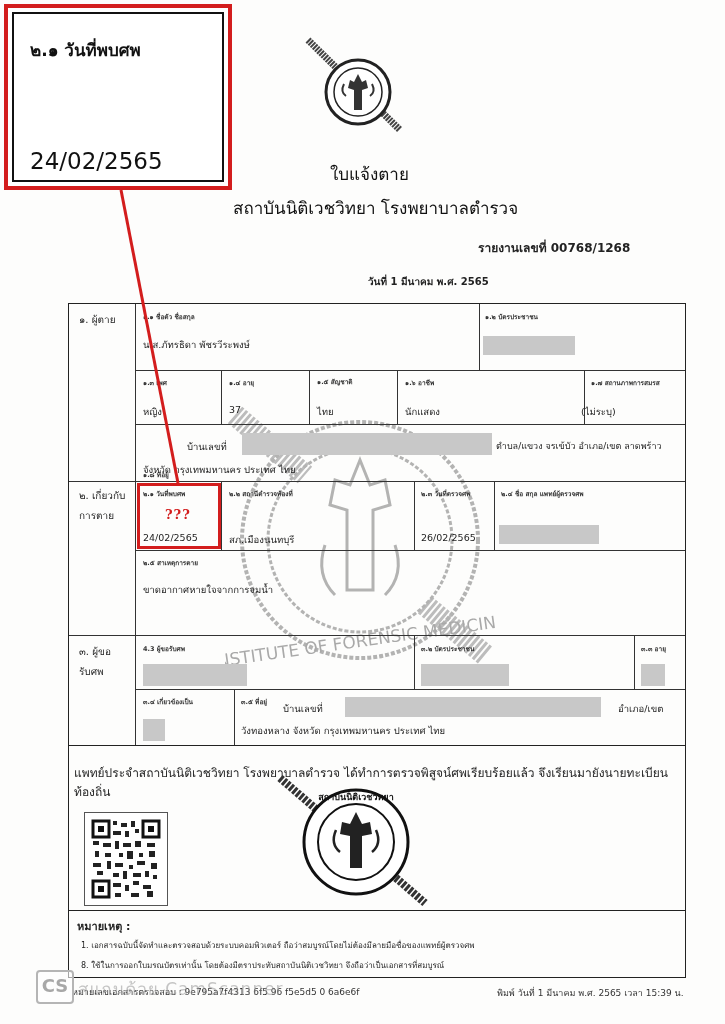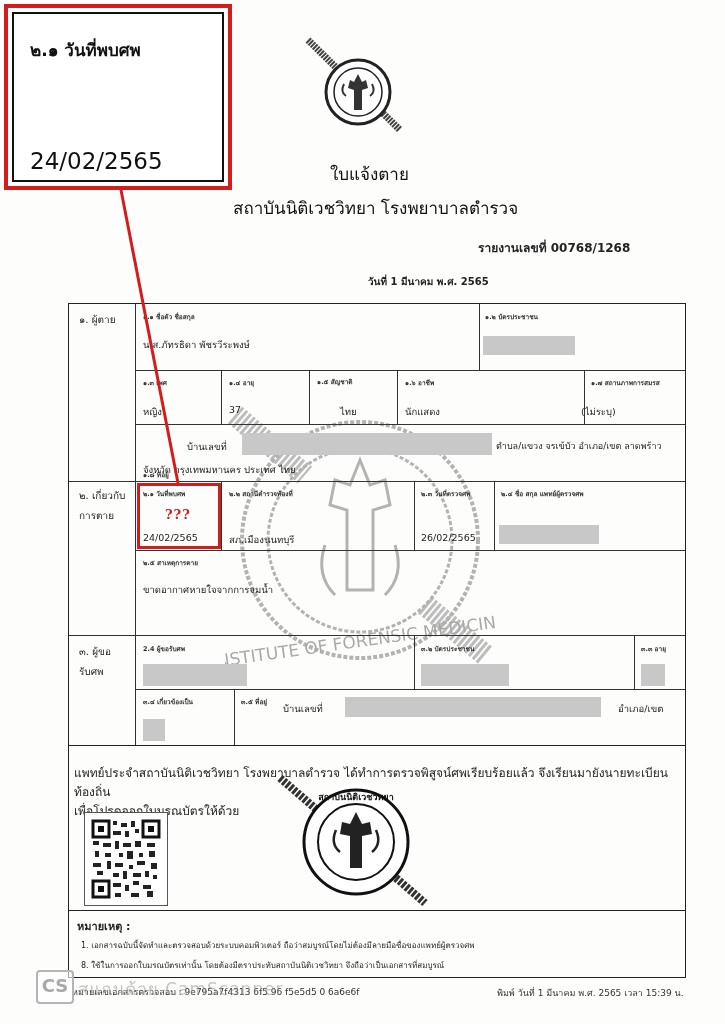--- a/index.html
+++ b/index.html
@@ -109,21 +109,21 @@
   <div class="lbl" style="left:74px; top:8px;">๑.๑ ชื่อตัว ชื่อสกุล</div>
   <div class="val" style="left:74px; top:33px;">น.ส.ภัทรธิดา พัชรวีระพงษ์</div>
   <div class="lbl" style="left:416px; top:8px;">๑.๒ บัตรประชาชน</div>
   <div class="redact" style="left:414px; top:32px; width:92px; height:19px;"></div>
 
   <div class="lbl" style="left:74px; top:74px;">๑.๓ เพศ</div>
   <div class="val" style="left:74px; top:100px;">หญิง</div>
   <div class="lbl" style="left:160px; top:74px;">๑.๔ อายุ</div>
   <div class="val" style="left:160px; top:100px;">37</div>
   <div class="lbl" style="left:248px; top:73px;">๑.๕ สัญชาติ</div>
-  <div class="val" style="left:248px; top:100px;margin-left:23px;">ไทย</div>
+  <div class="val" style="left:248px; top:100px;">ไทย</div>
   <div class="lbl" style="left:336px; top:74px;">๑.๖ อาชีพ</div>
   <div class="val" style="left:336px; top:100px;">นักแสดง</div>
   <div class="lbl" style="left:522px; top:74px;">๑.๗ สถานภาพการสมรส</div>
   <div class="val" style="left:512px; top:100px;">(ไม่ระบุ)</div>
 
   <div class="lbl" style="left:74px; top:130px;margin-top:36px;">๑.๘ ที่อยู่</div>
   <div class="val" style="left:118px; top:135px;">บ้านเลขที่</div>
   <div class="redact" style="left:173px; top:129px; width:250px; height:22px;"></div>
   <div class="val" style="left:427px; top:135px; font-size:9px;">ตำบล/แขวง จรเข้บัว อำเภอ/เขต ลาดพร้าว</div>
   <div class="val" style="left:74px; top:158px;">จังหวัด กรุงเทพมหานคร ประเทศ ไทย</div>
@@ -141,42 +141,42 @@
   <div class="lbl" style="left:432px; top:185px;">๒.๔ ชื่อ สกุล แพทย์ผู้ตรวจศพ</div>
   <div class="redact" style="left:430px; top:221px; width:100px; height:19px;"></div>
 
   <div class="lbl" style="left:74px; top:254px;">๒.๕ สาเหตุการตาย</div>
   <div class="val" style="left:74px; top:278px;">ขาดอากาศหายใจจากการจมน้ำ</div>
 
   <div class="sec" style="left:10px; top:338px;">
     <div>๓. ผู้ขอ</div>
     <div>รับศพ</div>
   </div>
-  <div class="lbl" style="left:74px; top:340px;">2.4 ผู้ขอรับศพ</div>
+  <div class="lbl" style="left:74px; top:340px;">4.3 ผู้ขอรับศพ</div>
   <div class="redact" style="left:74px; top:360px; width:104px; height:22px;"></div>
   <div class="lbl" style="left:352px; top:340px;">๓.๒ บัตรประชาชน</div>
   <div class="redact" style="left:352px; top:360px; width:88px; height:22px;"></div>
   <div class="lbl" style="left:572px; top:340px;">๓.๓ อายุ</div>
   <div class="redact" style="left:572px; top:360px; width:24px; height:22px;"></div>
 
   <div class="lbl" style="left:74px; top:393px;">๓.๔ เกี่ยวข้องเป็น</div>
   <div class="redact" style="left:74px; top:415px; width:22px; height:22px;"></div>
   <div class="lbl" style="left:172px; top:393px;">๓.๕ ที่อยู่</div>
   <div class="val" style="left:214px; top:397px;">บ้านเลขที่</div>
   <div class="redact" style="left:276px; top:393px; width:256px; height:20px;"></div>
   <div class="val" style="left:549px; top:397px;">อำเภอ/เขต</div>
+  <div class="val" style="left:172px; top:419px;">วังทองหลาง จังหวัด กรุงเทพมหานคร ประเทศ ไทย</div>
 </div>
 
 <div class="abs red-box"></div>
 <div class="qmark">???</div>
 
 <div class="abs lower"></div>
 <div class="body-text">
   <div>แพทย์ประจำสถาบันนิติเวชวิทยา โรงพยาบาลตำรวจ ได้ทำการตรวจพิสูจน์ศพเรียบร้อยแล้ว จึงเรียนมายังนายทะเบียนท้องถิ่น</div>
-  <div>เพื่อโปรดออกใบมรณบัตรให้ด้วย</div>
 </div>
 
 <svg class="abs qr" viewBox="0 0 82 92">
   <rect x="6" y="6" width="70" height="80" fill="#fff"></rect>
   <rect x="8" y="8" width="16" height="16" fill="none" stroke="#111" stroke-width="3"></rect>
   <rect x="13" y="13" width="6" height="6" fill="#111"></rect>
   <rect x="58" y="8" width="16" height="16" fill="none" stroke="#111" stroke-width="3"></rect>
   <rect x="63" y="13" width="6" height="6" fill="#111"></rect>
   <rect x="8" y="68" width="16" height="16" fill="none" stroke="#111" stroke-width="3"></rect>
   <rect x="13" y="73" width="6" height="6" fill="#111"></rect>

